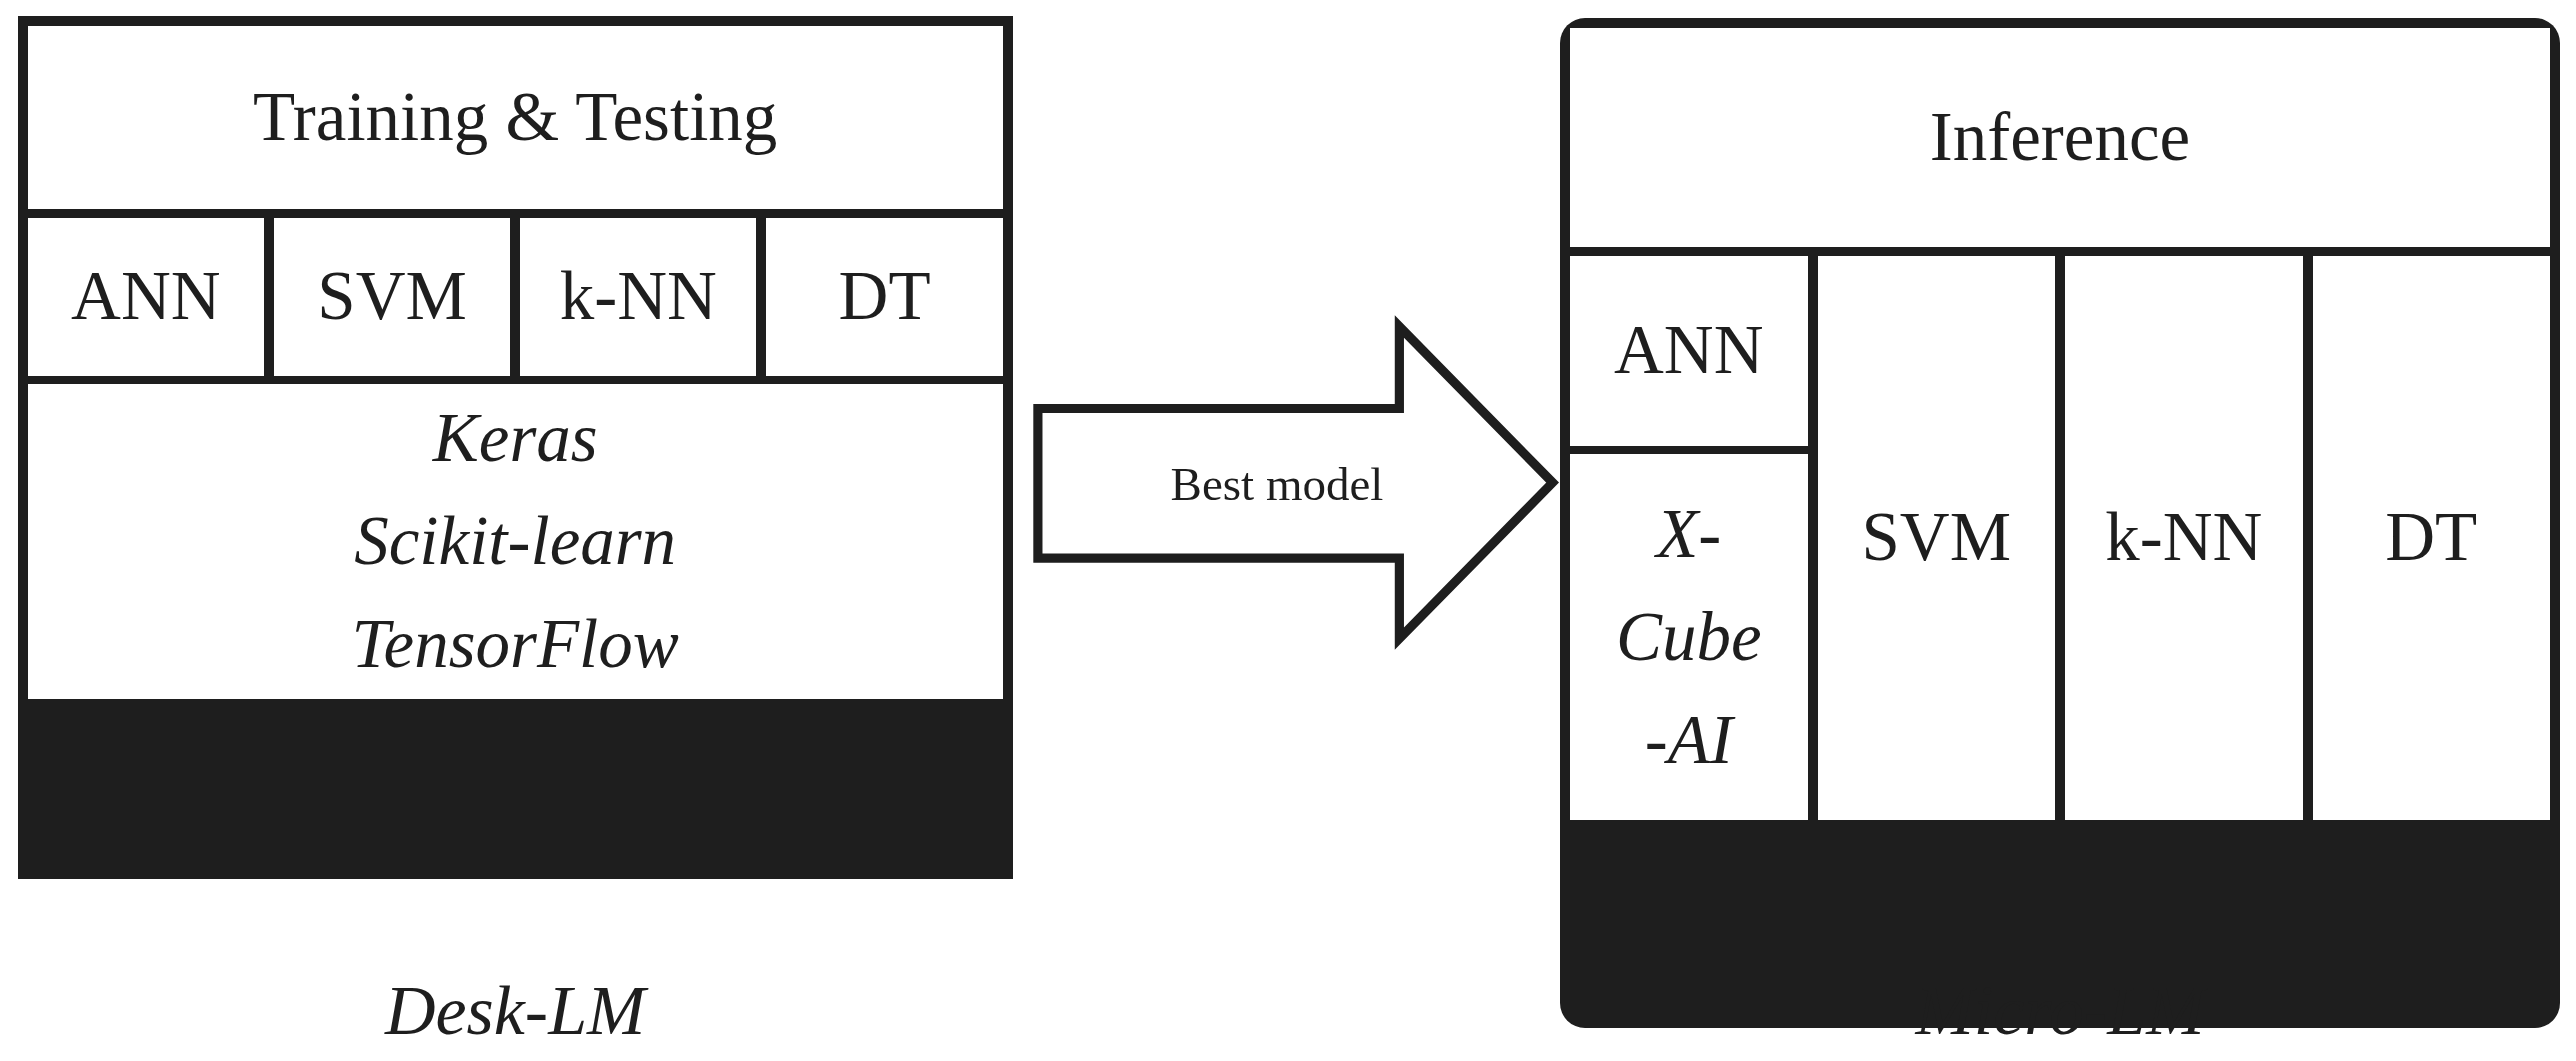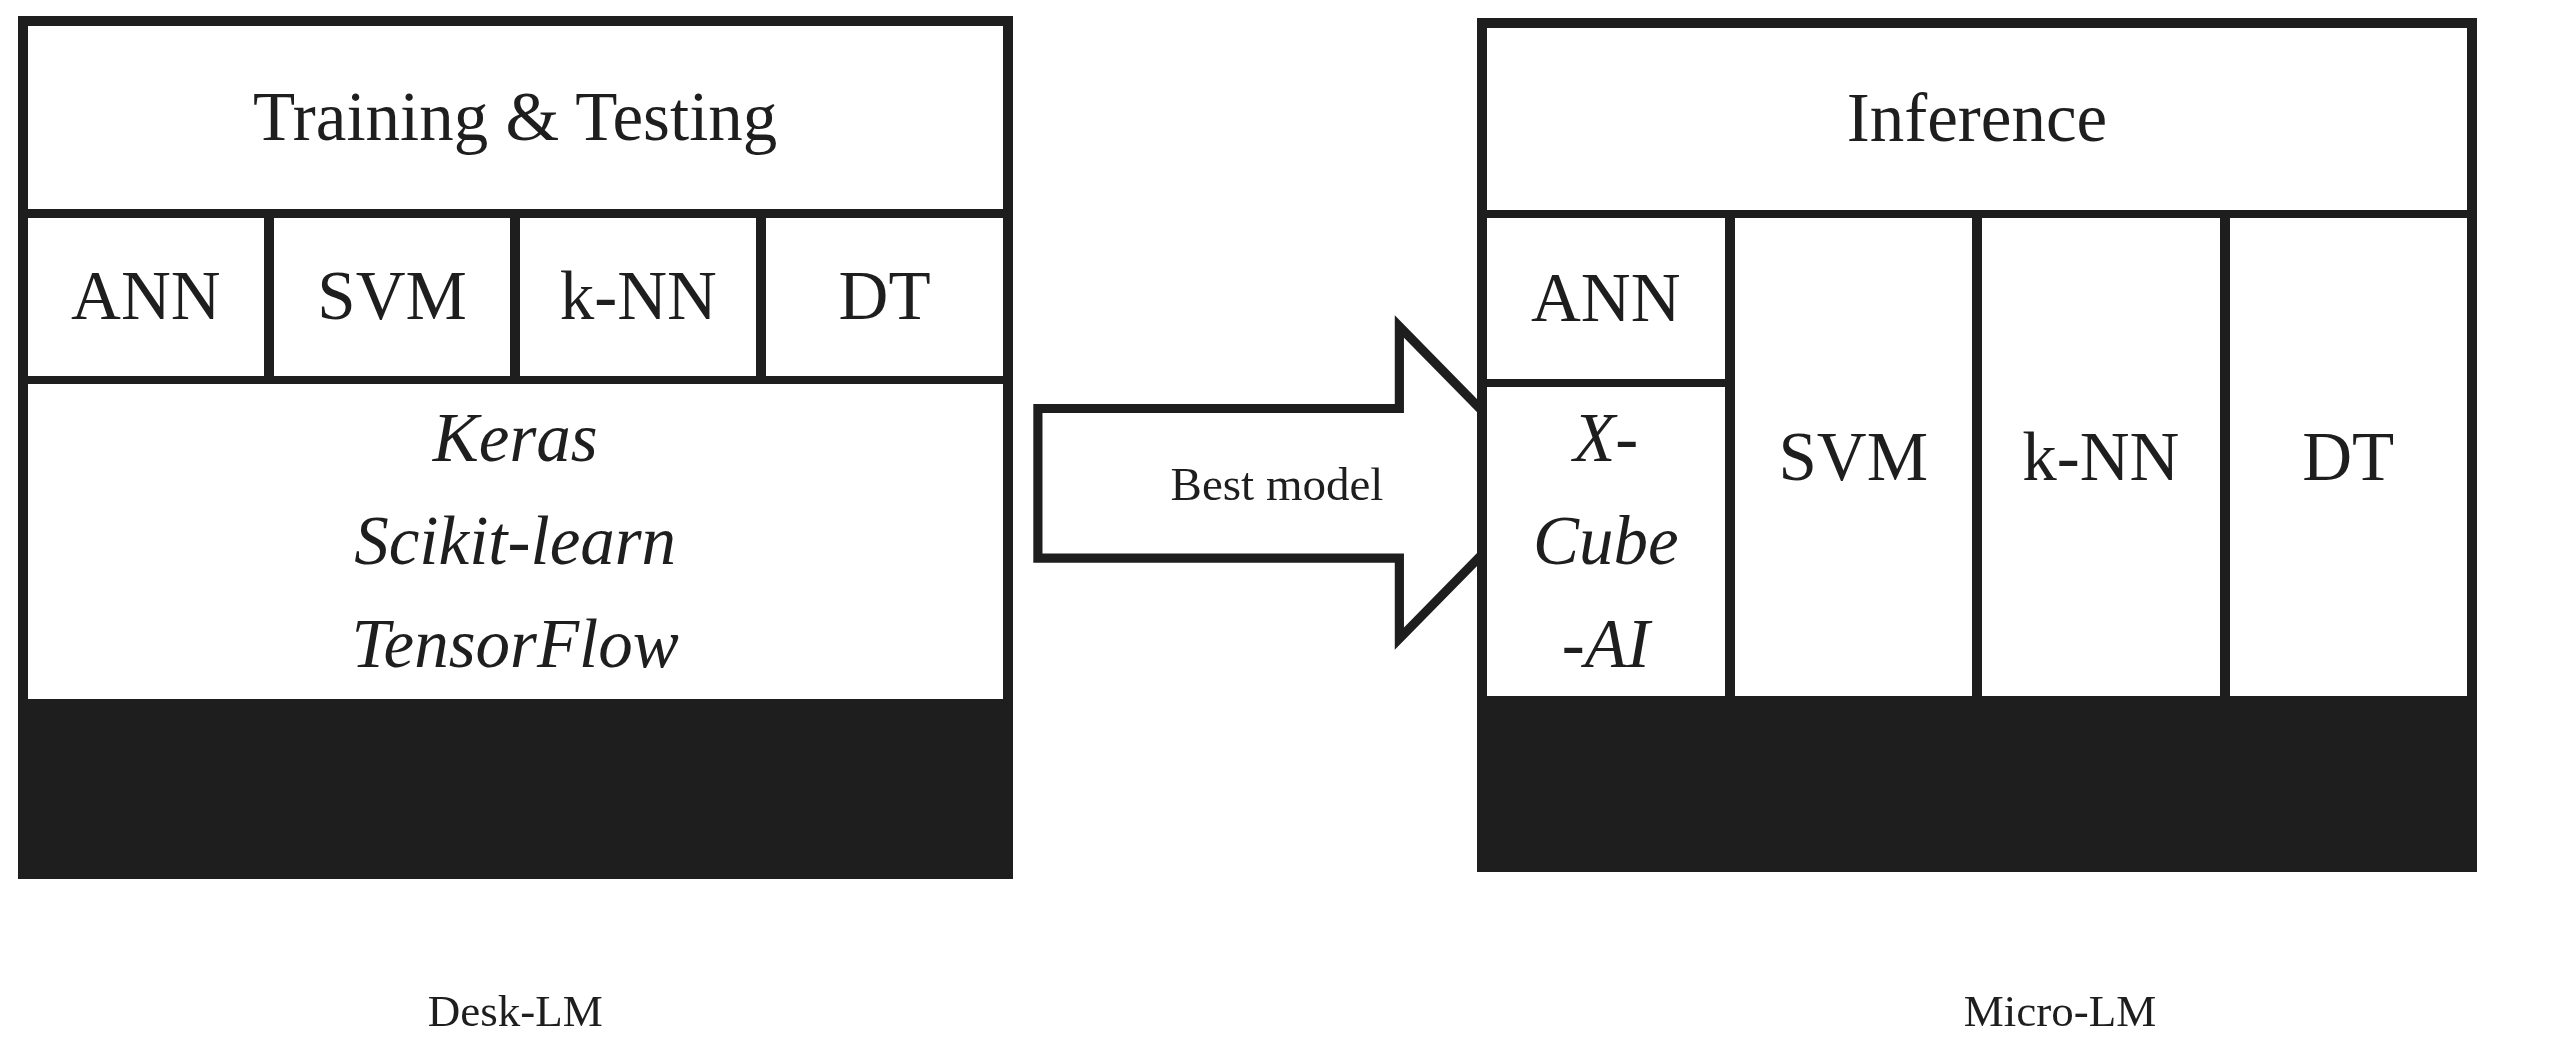--- a/index.html
+++ b/index.html
@@ -28,23 +28,24 @@
     padding:10px;
     display:grid;
     gap:8.5px;
   }
   #desk-box{
     left:17.7px; top:16.3px;
     width:995px; height:863px;
     grid-template-rows:260fr 225fr 448fr 230fr;
   }
   #micro-box{
-    left:1477px; top:17.7px;
-    width:1000px; height:854px;
+    left:1560px; top:17.7px;
+    width:1000px; height:1010px;
     grid-template-rows:261fr 670fr 225fr;
+    border-radius:25px;
   }
   .cols{
     display:grid;
     grid-template-columns:repeat(4,1fr);
     gap:10px;
     background:var(--ink);
   }
   .split-col{
     display:grid;
     grid-template-rows:225fr 433fr;
@@ -89,21 +90,22 @@
     white-space:nowrap;
   }
   
   .caption{
     position:absolute;
     top:965px;
     height:92px;
     display:flex;
     align-items:center;
     justify-content:center;
-    font-size:45px;
+    font-size:70px;
+    font-style:italic;
   }
   #desk-caption{ left:17.7px;   width:995px; }
   #micro-caption{ left:1560px; width:1000px; }
 </style>
 </head>
 <body>
 
 <div id="canvas">
 
   <div id="desk-box" class="stack">

